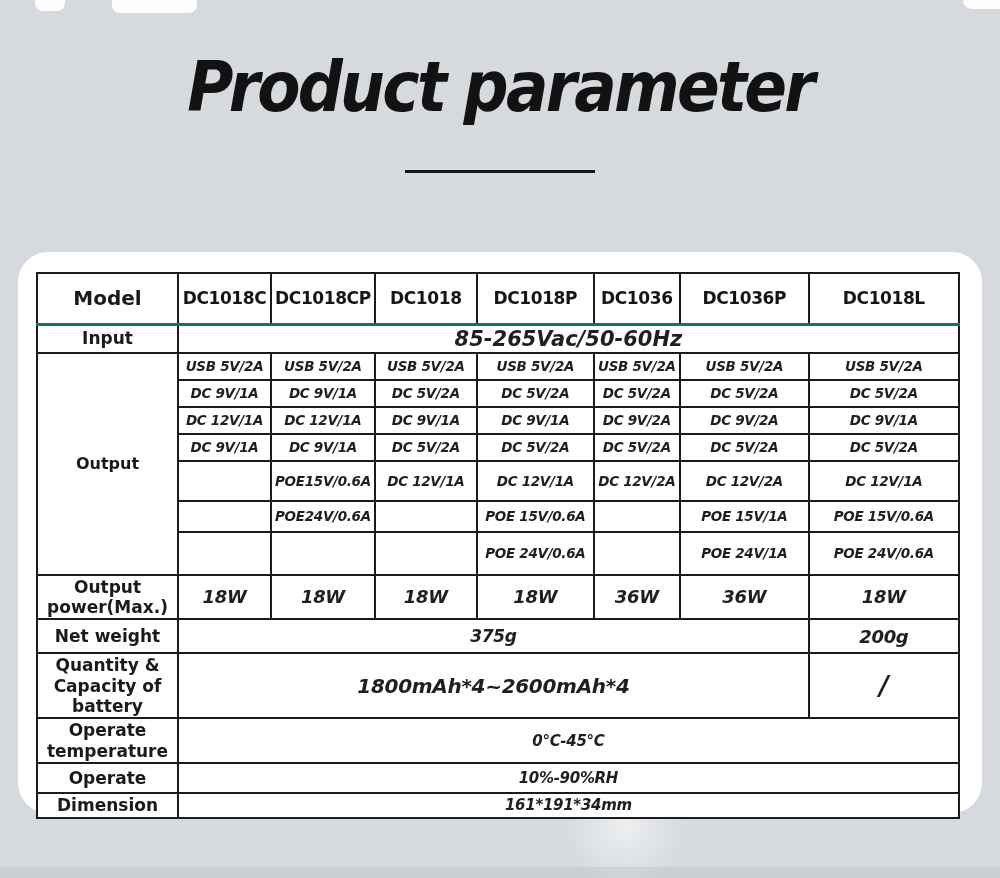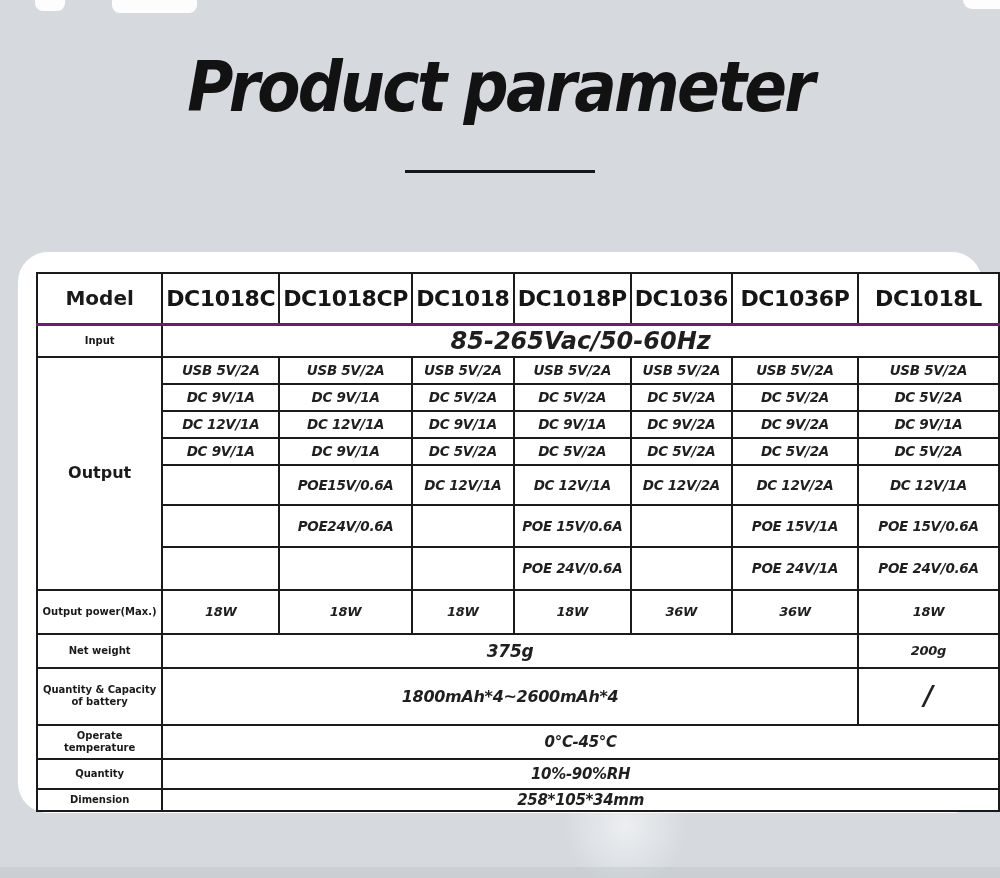--- a/index.html
+++ b/index.html
@@ -31,29 +31,29 @@
   table.spec{
     position:absolute;left:36px;top:272px;
     border-collapse:collapse;table-layout:fixed;
     background:#fff;color:#151515;
   }
   table.spec td{
     border:2px solid #1b1b1b;
     text-align:center;vertical-align:middle;
     padding:1px 3px;overflow:hidden;
   }
-  tr.header-row td{border-bottom:3px solid #701a75;}
-  .lbl{font-weight:bold;font-size:10px;line-height:1.2;color:#1a1a1a;}
+  tr.header-row td{border-bottom:3px solid #0f766e;}
+  .lbl{font-weight:bold;font-size:17px;line-height:1.2;color:#1a1a1a;}
   .model-lbl{font-size:20px;}
-  .col-h{font-weight:bold;font-size:22px;letter-spacing:-0.4px;white-space:nowrap;}
+  .col-h{font-weight:bold;font-size:17px;letter-spacing:-0.4px;white-space:nowrap;}
   .val{font-style:italic;font-weight:bold;font-size:13.5px;letter-spacing:-0.3px;white-space:nowrap;color:#1f1f1f;}
-  .input-val{font-size:24px;padding-right:180px;letter-spacing:0;}
-  .pwr-val{font-size:13px;}
+  .input-val{font-size:21px;padding-right:180px;letter-spacing:0;}
+  .pwr-val{font-size:18px;}
   .merged-left{padding-left:100px;font-size:17px;}
-  .battery-val{font-size:16px;}
+  .battery-val{font-size:20px;}
   .slash-val{font-size:26px;padding-left:0;}
   .merged-full{padding-right:45px;font-size:15px;}
   .wrap-lbl{white-space:normal;}
 </style>
 </head>
 <body>
 
 <div class="top-artifact artifact-1"></div>
 <div class="top-artifact artifact-2"></div>
 <div class="top-artifact artifact-3"></div>
@@ -133,21 +133,21 @@
   </tr>
   <tr style="height:40px">
     <td class="val"></td>
     <td class="val">POE15V/0.6A</td>
     <td class="val">DC 12V/1A</td>
     <td class="val">DC 12V/1A</td>
     <td class="val">DC 12V/2A</td>
     <td class="val">DC 12V/2A</td>
     <td class="val">DC 12V/1A</td>
   </tr>
-  <tr style="height:42px">
+  <tr style="height:31px">
     <td class="val"></td>
     <td class="val">POE24V/0.6A</td>
     <td class="val"></td>
     <td class="val">POE 15V/0.6A</td>
     <td class="val"></td>
     <td class="val">POE 15V/1A</td>
     <td class="val">POE 15V/0.6A</td>
   </tr>
   <tr style="height:43px">
     <td class="val"></td>
@@ -181,22 +181,22 @@
     <td class="val merged-left battery-val" colspan="6">1800mAh*4~2600mAh*4</td>
     <td class="val slash-val">/</td>
   </tr>
 
   <tr style="height:34px">
     <td class="lbl wrap-lbl">Operate temperature</td>
     <td class="val merged-full" colspan="7">0°C-45°C</td>
   </tr>
 
   <tr style="height:30px">
-    <td class="lbl">Quantity</td>
+    <td class="lbl">Operate</td>
     <td class="val merged-full" colspan="7">10%-90%RH</td>
   </tr>
 
   <tr style="height:18px">
     <td class="lbl">Dimension</td>
-    <td class="val merged-full" colspan="7">258*105*34mm</td>
+    <td class="val merged-full" colspan="7">161*191*34mm</td>
   </tr>
 </tbody>
   </table>
 
 </body></html>

